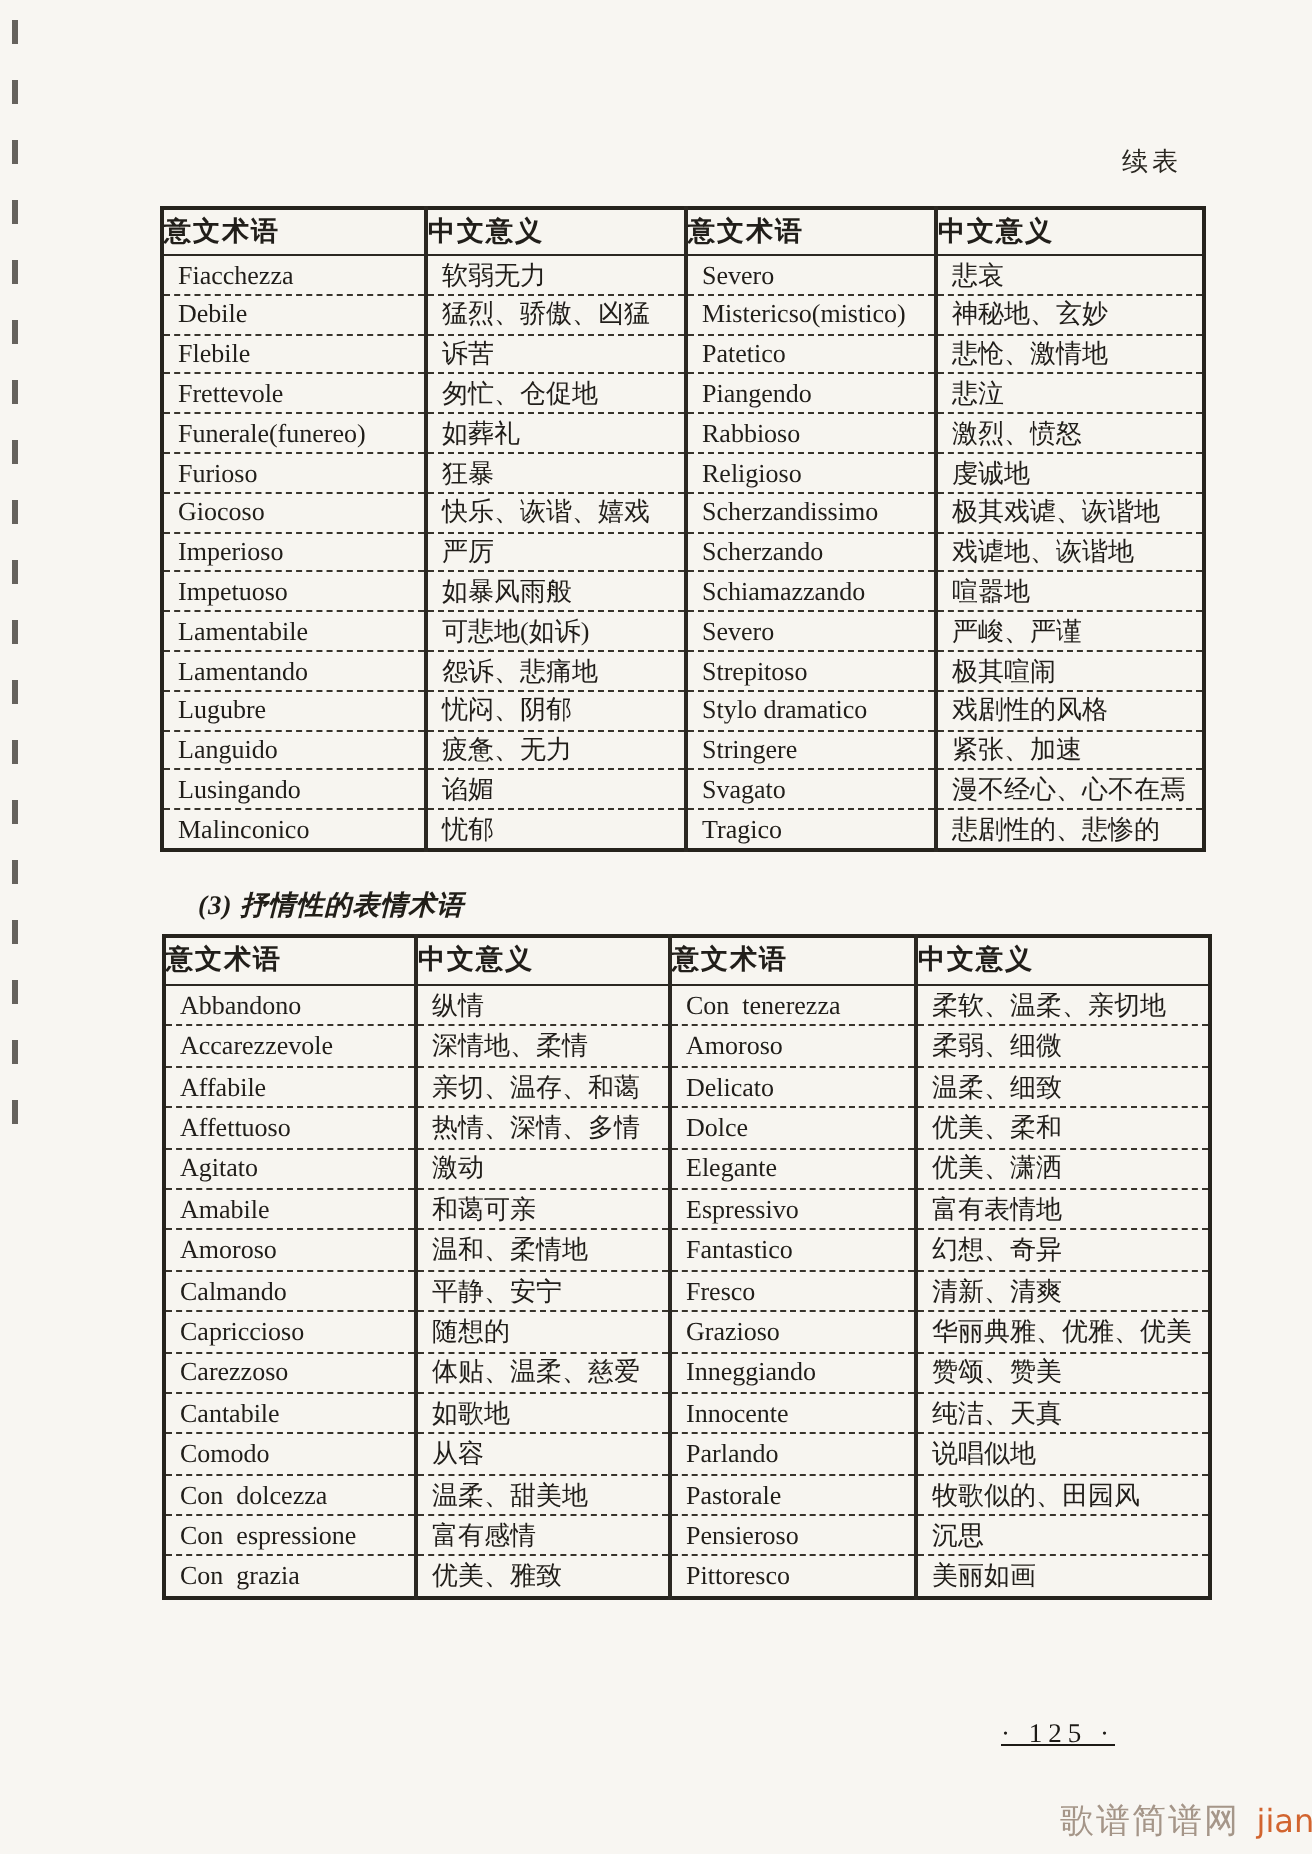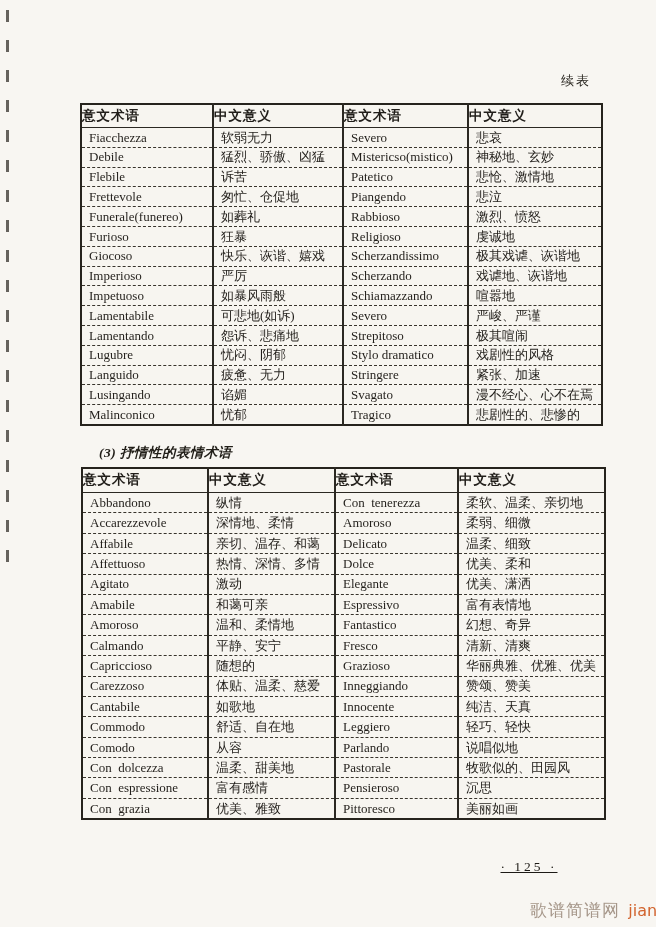--- a/index.html
+++ b/index.html
@@ -293,26 +293,20 @@
           <td>Inneggiando</td>
           <td>赞颂、赞美</td>
         </tr>
         <tr>
           <td>Cantabile</td>
           <td>如歌地</td>
           <td>Innocente</td>
           <td>纯洁、天真</td>
         </tr>
         <tr>
-          <td>Commodo</td>
-          <td>舒适、自在地</td>
-          <td>Leggiero</td>
-          <td>轻巧、轻快</td>
-        </tr>
-        <tr>
           <td>Comodo</td>
           <td>从容</td>
           <td>Parlando</td>
           <td>说唱似地</td>
         </tr>
         <tr>
           <td>Con  dolcezza</td>
           <td>温柔、甜美地</td>
           <td>Pastorale</td>
           <td>牧歌似的、田园风</td>

